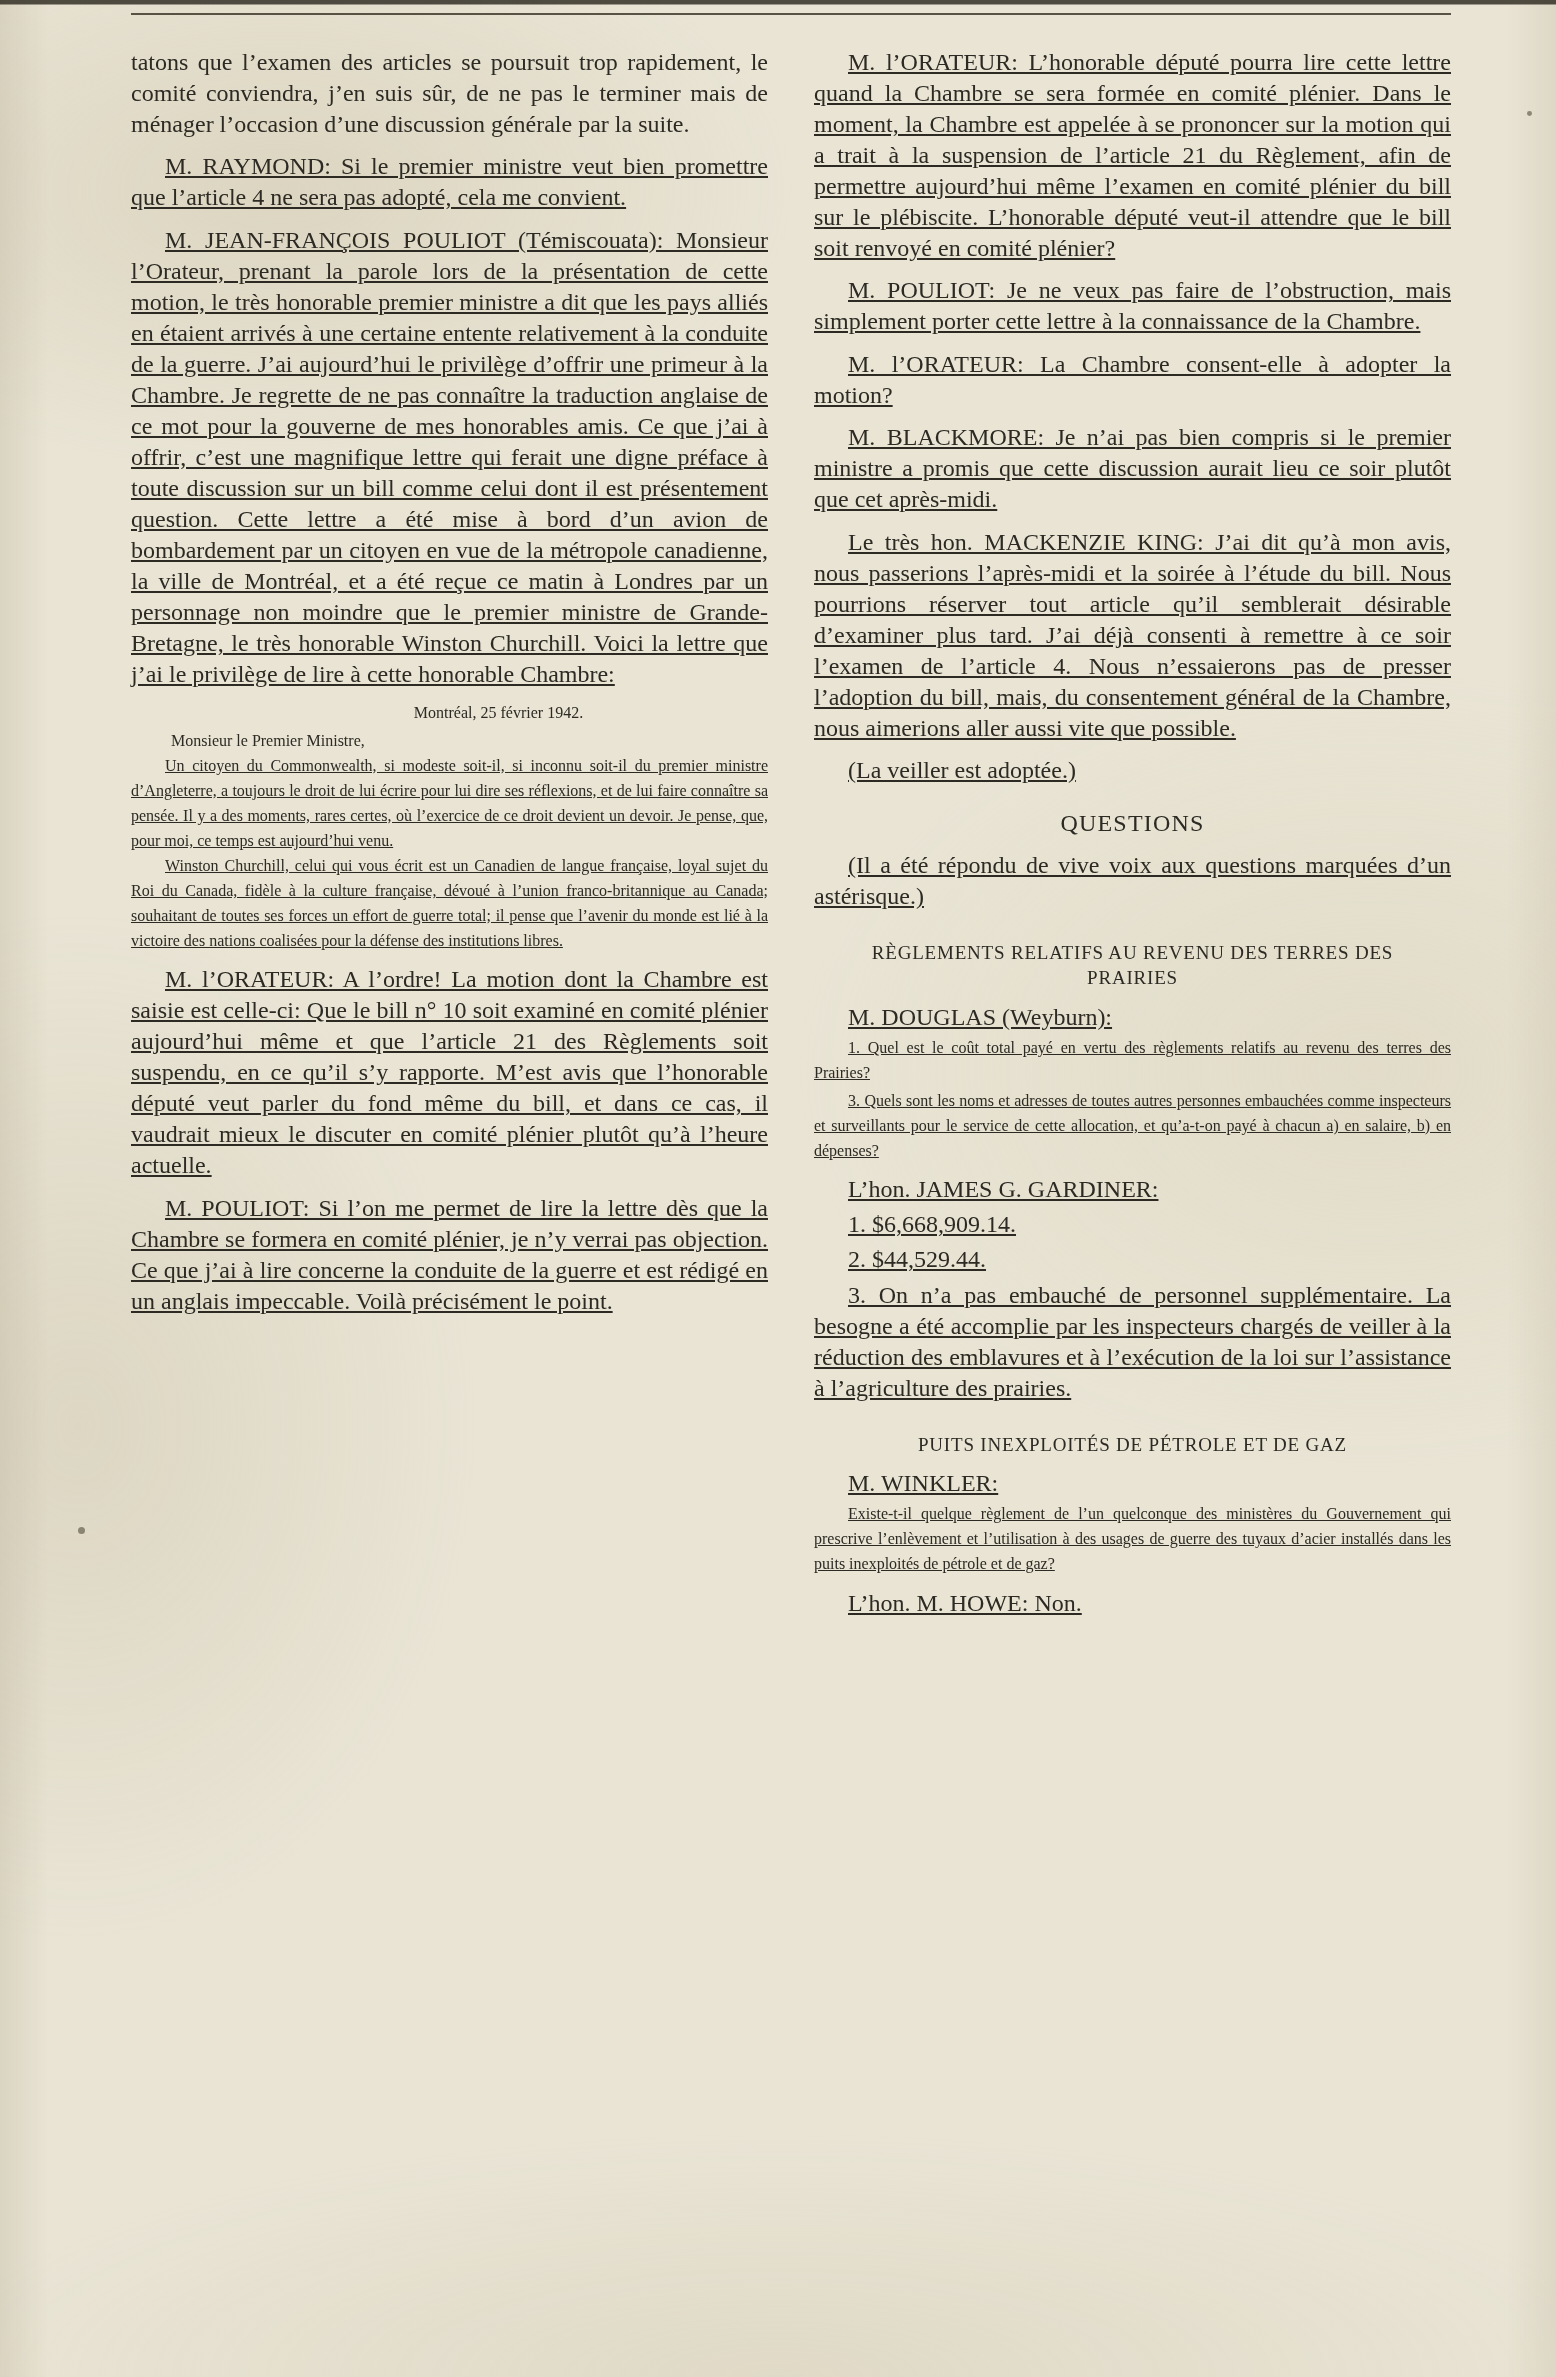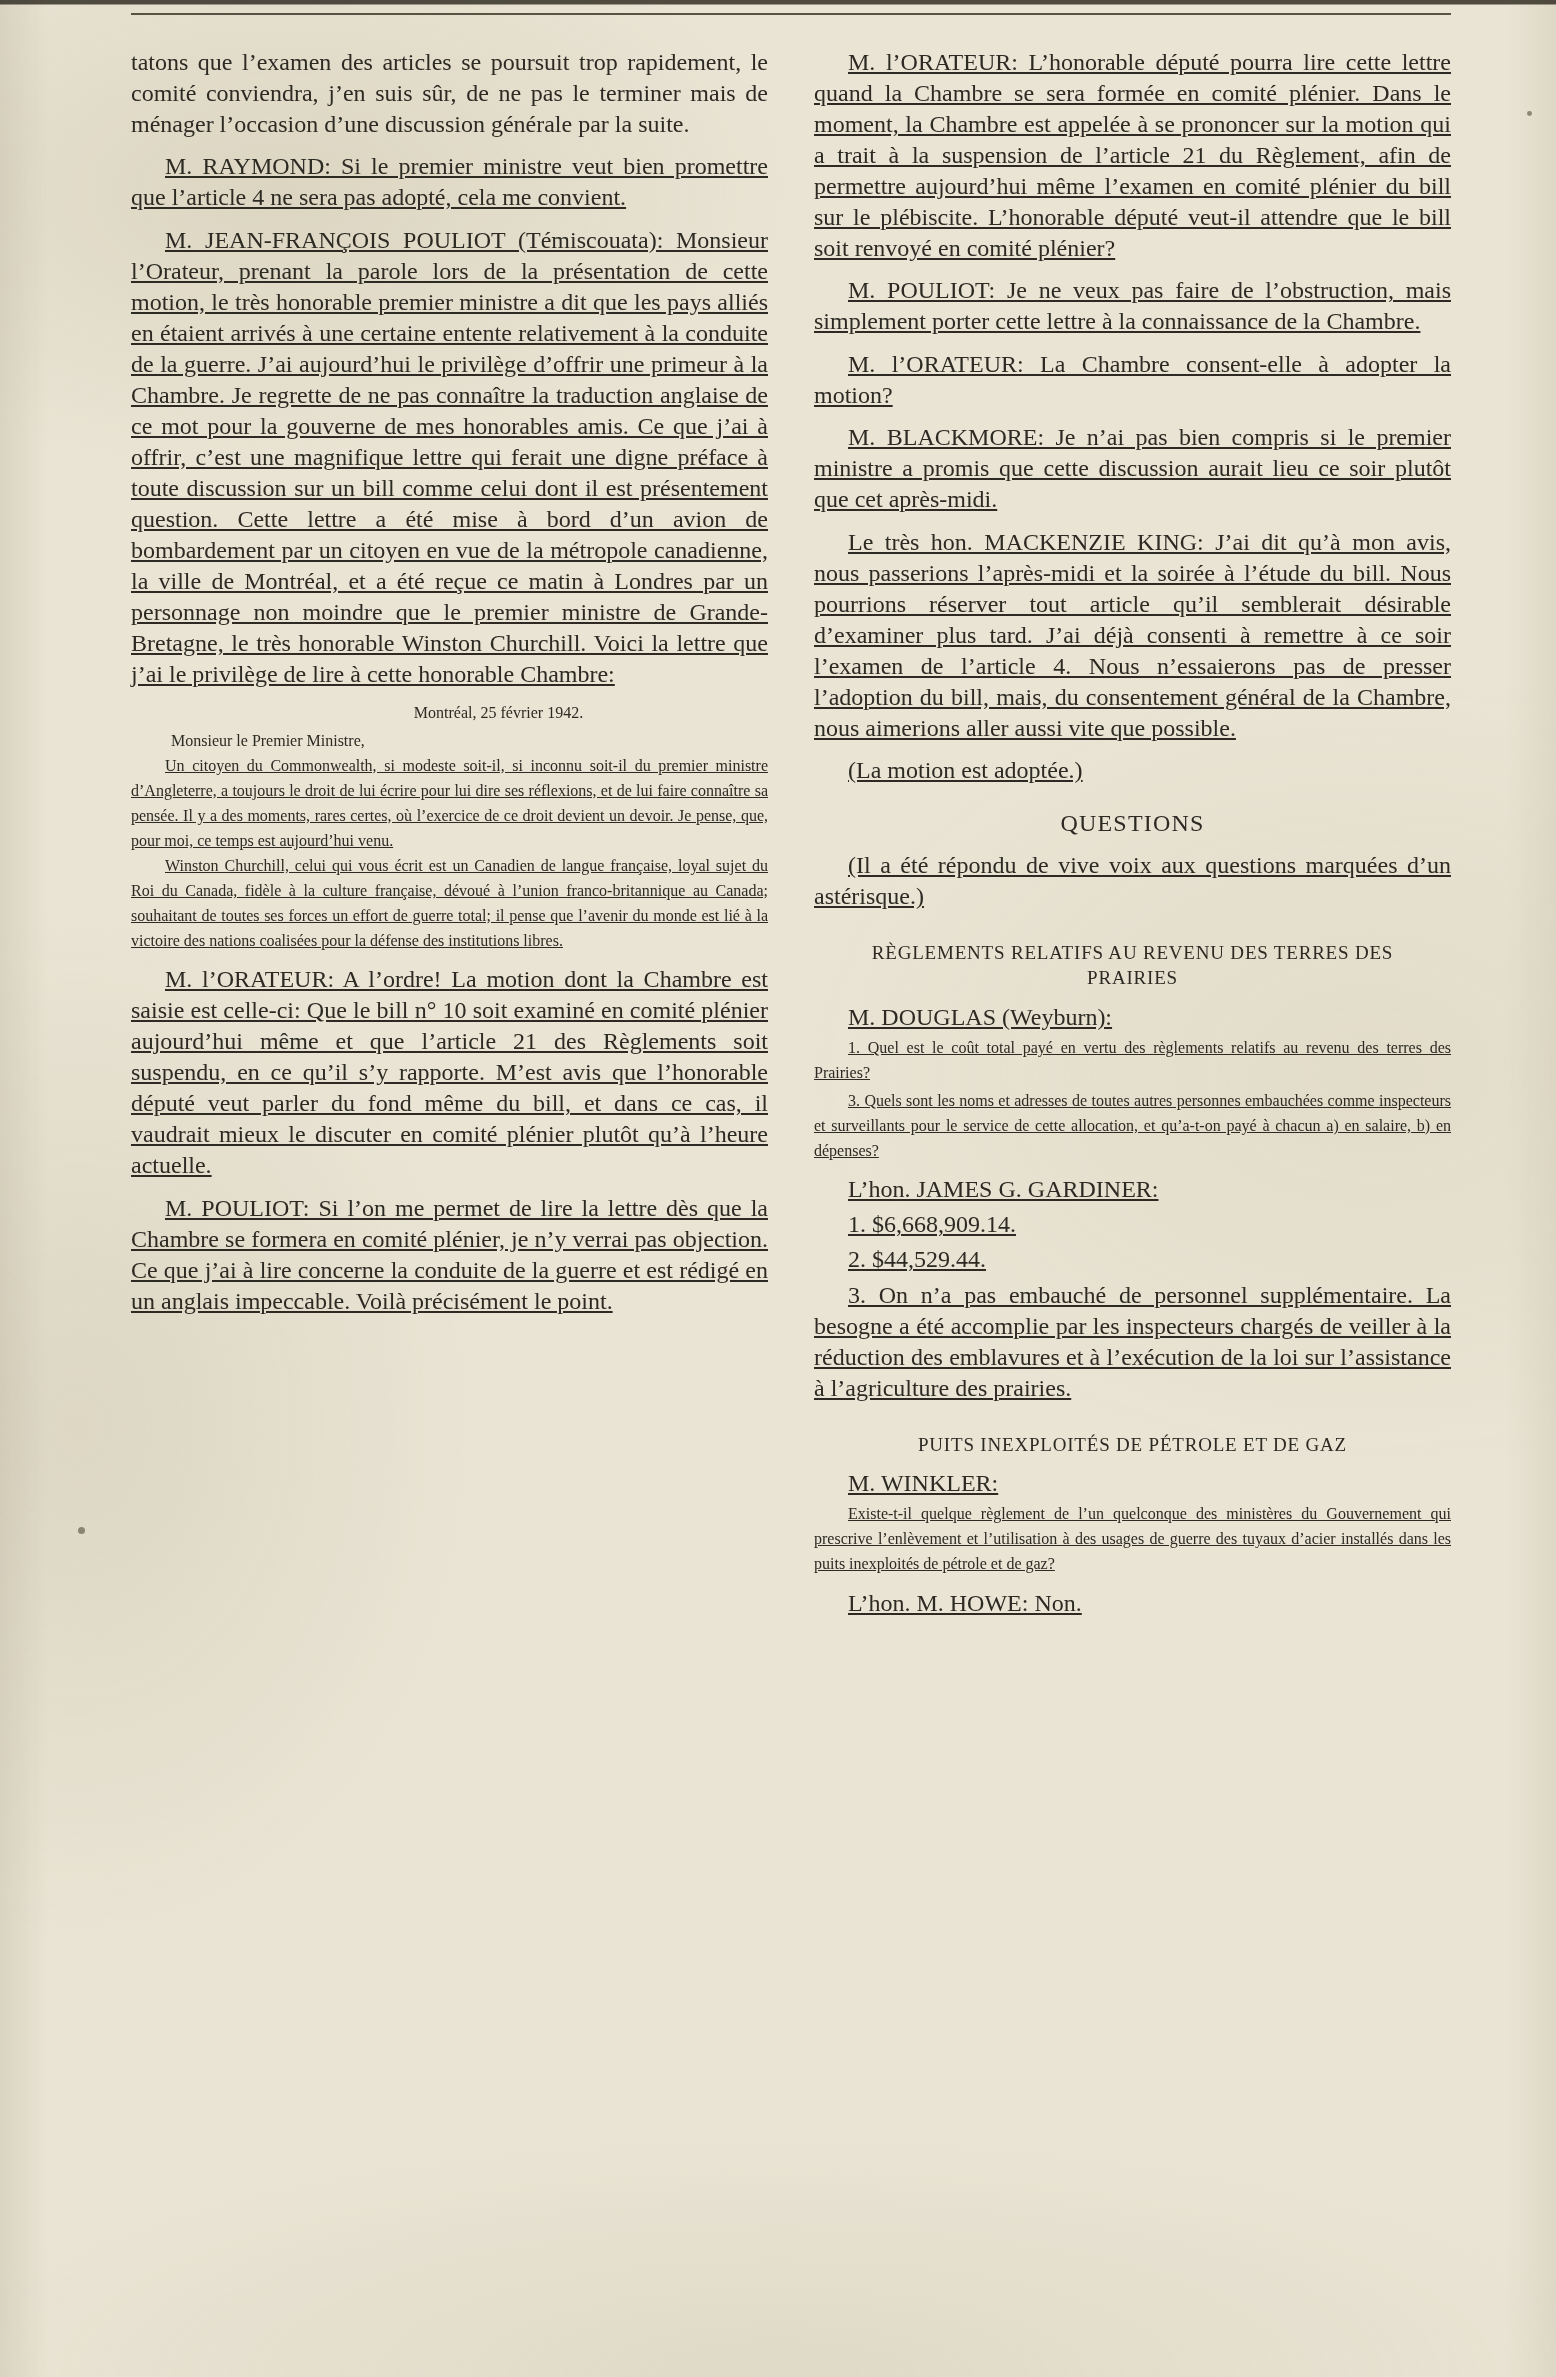--- a/index.html
+++ b/index.html
@@ -128,21 +128,21 @@
       <p class="body indent sp">M. l’ORATEUR: A l’ordre! La motion dont la Chambre est saisie est celle-ci: Que le bill n° 10 soit examiné en comité plénier aujourd’hui même et que l’article 21 des Règlements soit suspendu, en ce qu’il s’y rapporte. M’est avis que l’honorable député veut parler du fond même du bill, et dans ce cas, il vaudrait mieux le discuter en comité plénier plutôt qu’à l’heure actuelle.</p>
       <p class="body indent sp">M. POULIOT: Si l’on me permet de lire la lettre dès que la Chambre se formera en comité plénier, je n’y verrai pas objection. Ce que j’ai à lire concerne la conduite de la guerre et est rédigé en un anglais impeccable. Voilà précisément le point.</p>
     </section>
 
     <section class="col">
       <p class="body indent">M. l’ORATEUR: L’honorable député pourra lire cette lettre quand la Chambre se sera formée en comité plénier. Dans le moment, la Chambre est appelée à se prononcer sur la motion qui a trait à la suspension de l’article 21 du Règlement, afin de permettre aujourd’hui même l’examen en comité plénier du bill sur le plébiscite. L’honorable député veut-il attendre que le bill soit renvoyé en comité plénier?</p>
       <p class="body indent sp">M. POULIOT: Je ne veux pas faire de l’obstruction, mais simplement porter cette lettre à la connaissance de la Chambre.</p>
       <p class="body indent sp">M. l’ORATEUR: La Chambre consent-elle à adopter la motion?</p>
       <p class="body indent sp">M. BLACKMORE: Je n’ai pas bien compris si le premier ministre a promis que cette discussion aurait lieu ce soir plutôt que cet après-midi.</p>
       <p class="body indent sp">Le très hon. MACKENZIE KING: J’ai dit qu’à mon avis, nous passerions l’après-midi et la soirée à l’étude du bill. Nous pourrions réserver tout article qu’il semblerait désirable d’examiner plus tard. J’ai déjà consenti à remettre à ce soir l’examen de l’article 4. Nous n’essaierons pas de presser l’adoption du bill, mais, du consentement général de la Chambre, nous aimerions aller aussi vite que possible.</p>
-      <p class="body indent sp">(La motion est adoptée.)</p>
+      <p class="body indent sp">(La veiller est adoptée.)</p>
       <h2 class="heading">QUESTIONS</h2>
       <p class="body indent">(Il a été répondu de vive voix aux questions marquées d’un astérisque.)</p>
       <h3 class="subheading">RÈGLEMENTS RELATIFS AU REVENU DES TERRES DES PRAIRIES</h3>
       <p class="body indent">M. DOUGLAS (Weyburn):</p>
       <p class="small indent q">1. Quel est le coût total payé en vertu des règlements relatifs au revenu des terres des Prairies?</p>
       <p class="small indent q">3. Quels sont les noms et adresses de toutes autres personnes embauchées comme inspecteurs et surveillants pour le service de cette allocation, et qu’a-t-on payé à chacun a) en salaire, b) en dépenses?</p>
       <p class="body indent sp">L’hon. JAMES G. GARDINER:</p>
       <p class="body indent ans">1. $6,668,909.14.</p>
       <p class="body indent ans">2. $44,529.44.</p>
       <p class="body indent ans">3. On n’a pas embauché de personnel supplémentaire. La besogne a été accomplie par les inspecteurs chargés de veiller à la réduction des emblavures et à l’exécution de la loi sur l’assistance à l’agriculture des prairies.</p>

